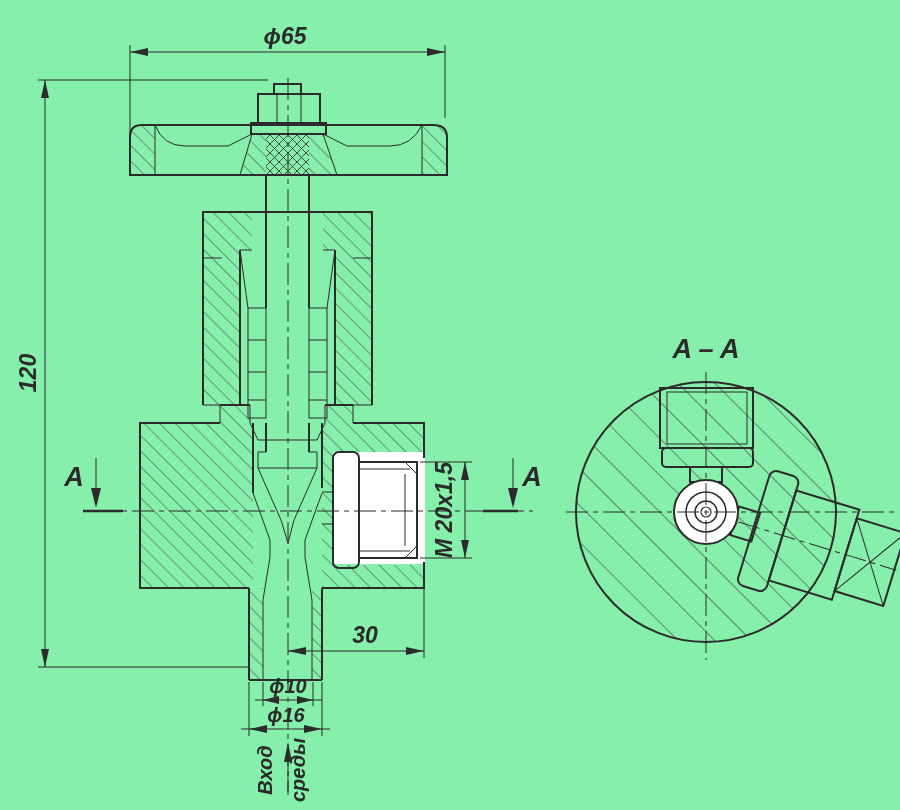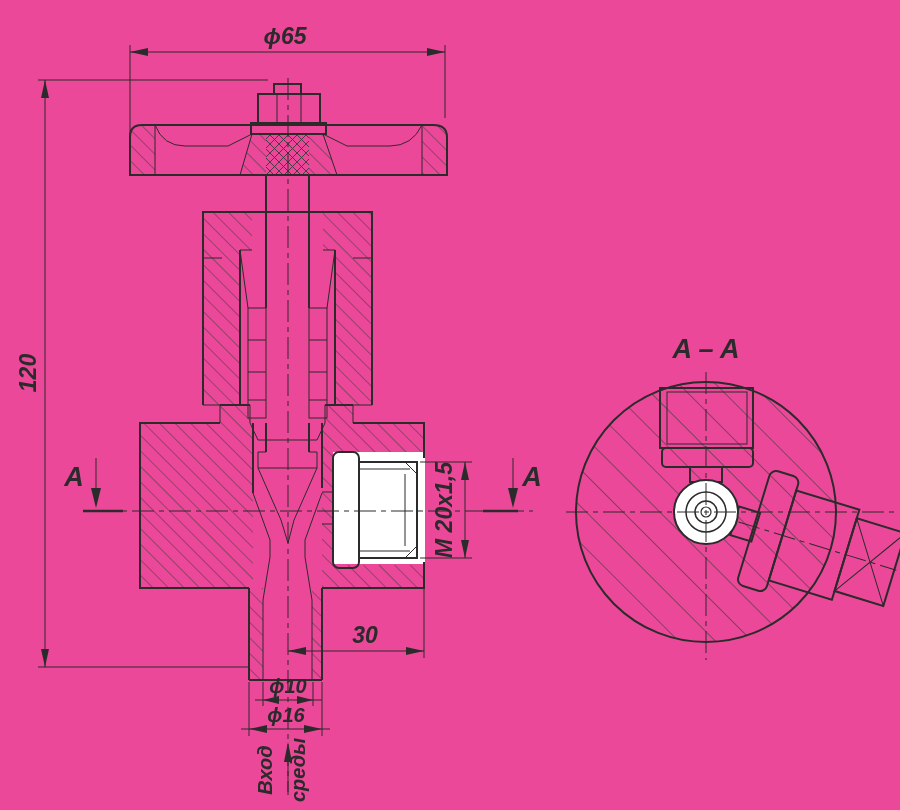--- a/index.html
+++ b/index.html
@@ -1,16 +1,16 @@
 <!DOCTYPE html>
 <html><head>
 <meta charset="utf-8">
 <style>
   html,body{margin:0;padding:0;background:#fff;}
-  .sheet{width:900px;height:810px;background:#ec4899;position:relative;overflow:hidden;}
+  .sheet{width:900px;height:810px;background:#86efac;position:relative;overflow:hidden;}
   svg{display:block;}
   .dim{font-family:"Liberation Sans",sans-serif;font-style:italic;font-weight:bold;fill:#2b2b2b;}
   .t23{font-size:23px;}
   .t26{font-size:27px;}
   .t20{font-size:20px;}
   .outline{stroke:#2b2b2b;stroke-width:2;fill:none;stroke-linejoin:miter;}
   .thin{stroke:#2b2b2b;stroke-width:1;fill:none;}
   .cl{stroke:#2b2b2b;stroke-width:1;fill:none;stroke-dasharray:22 5 5 5;}
   .arrow{fill:#2b2b2b;stroke:none;}
   .white{fill:#ffffff;stroke:none;}

